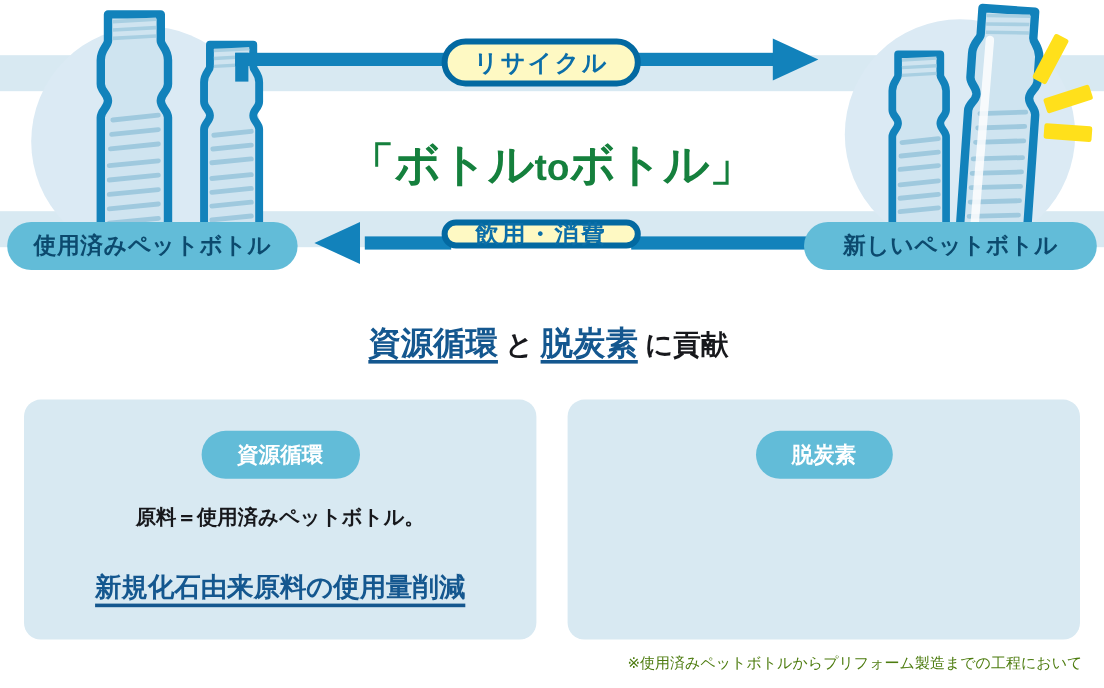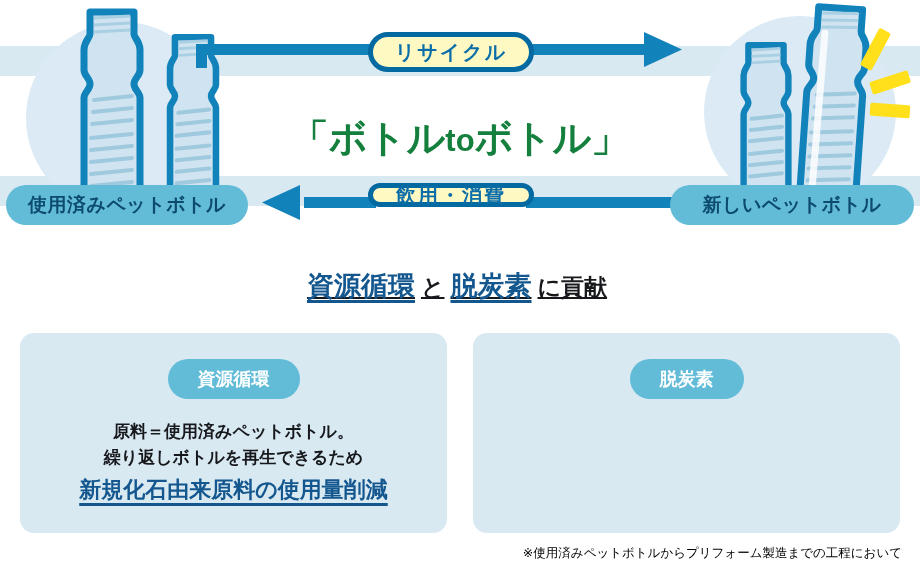--- a/index.html
+++ b/index.html
@@ -102,21 +102,20 @@
   
   #contribution {
     position: absolute;
     left: 0; top: 268px;
     width: 920px;
     text-align: center;
     font-size: 27px;
     font-weight: bold;
     color: #17181c;
     white-space: nowrap;
-    text-decoration: underline;
   }
   #contribution .hl {
     color: #14578f;
     text-decoration: underline;
     text-decoration-thickness: 3px;
     text-underline-offset: 5px;
   }
   #contribution .conj {
     margin: 0 6px;
     font-size: 23px;
@@ -180,21 +179,21 @@
     vertical-align: 7px;
     text-decoration: none;
   }
 
   
   #footnote {
     position: absolute;
     right: 18px;
     top: 545px;
     font-size: 12.5px;
-    color: #000000;
+    color: #4d7c0f;
     white-space: nowrap;
   }
 </style>
 </head>
 <body>
 
 <div id="diagram">
 
   <svg class="bg-layer" viewBox="0 0 920 238">
     <defs>
@@ -320,21 +319,20 @@
 </div>
 
 <div id="contribution">
   <span class="hl">資源循環</span><span class="conj">と</span><span class="hl">脱炭素</span><span class="conj">に貢献</span>
 </div>
 
 <div class="card" id="card-0">
   <div class="card-badge">資源循環</div>
   <div class="card-desc">
     <span class="l">原料＝使用済みペットボトル。</span>
-    <span class="l">繰り返しボトルを再生できるため</span>
   </div>
   <div class="card-hl">
     <span class="u">新規化石由来原料の使用量削減</span>
   </div>
 </div>
 
 <div class="card" id="card-1">
   <div class="card-badge">脱炭素</div>
 </div>
 

